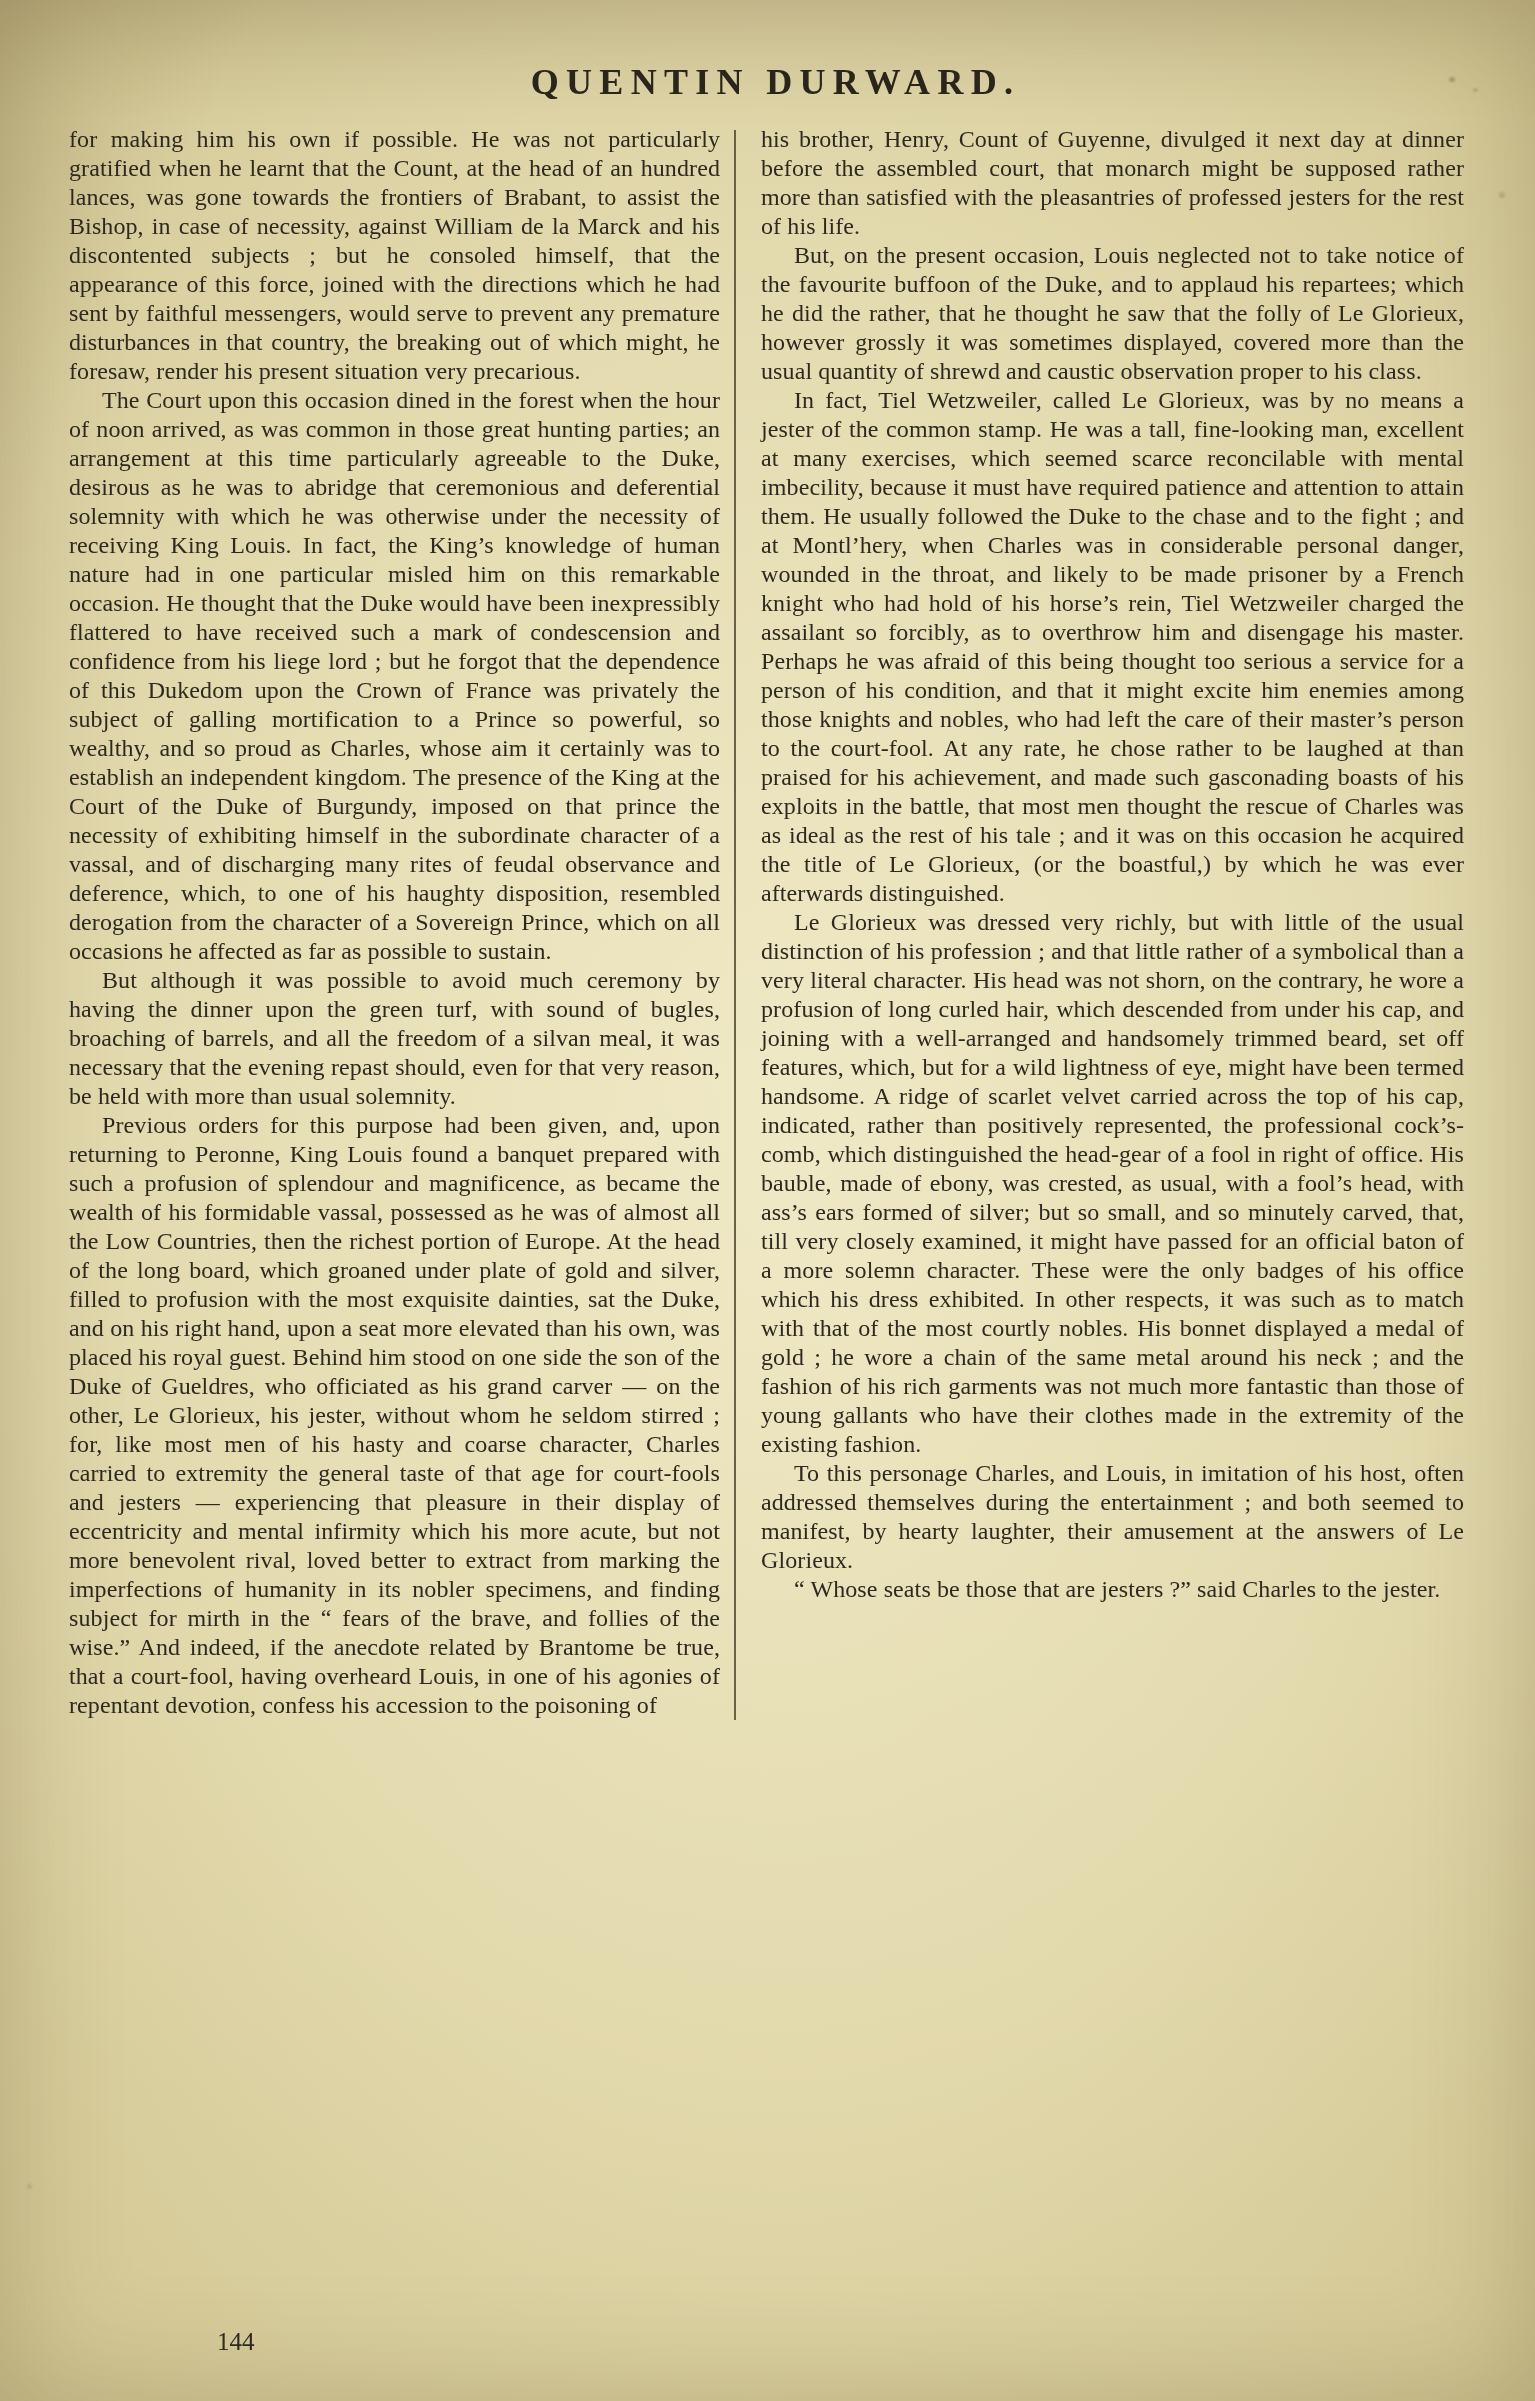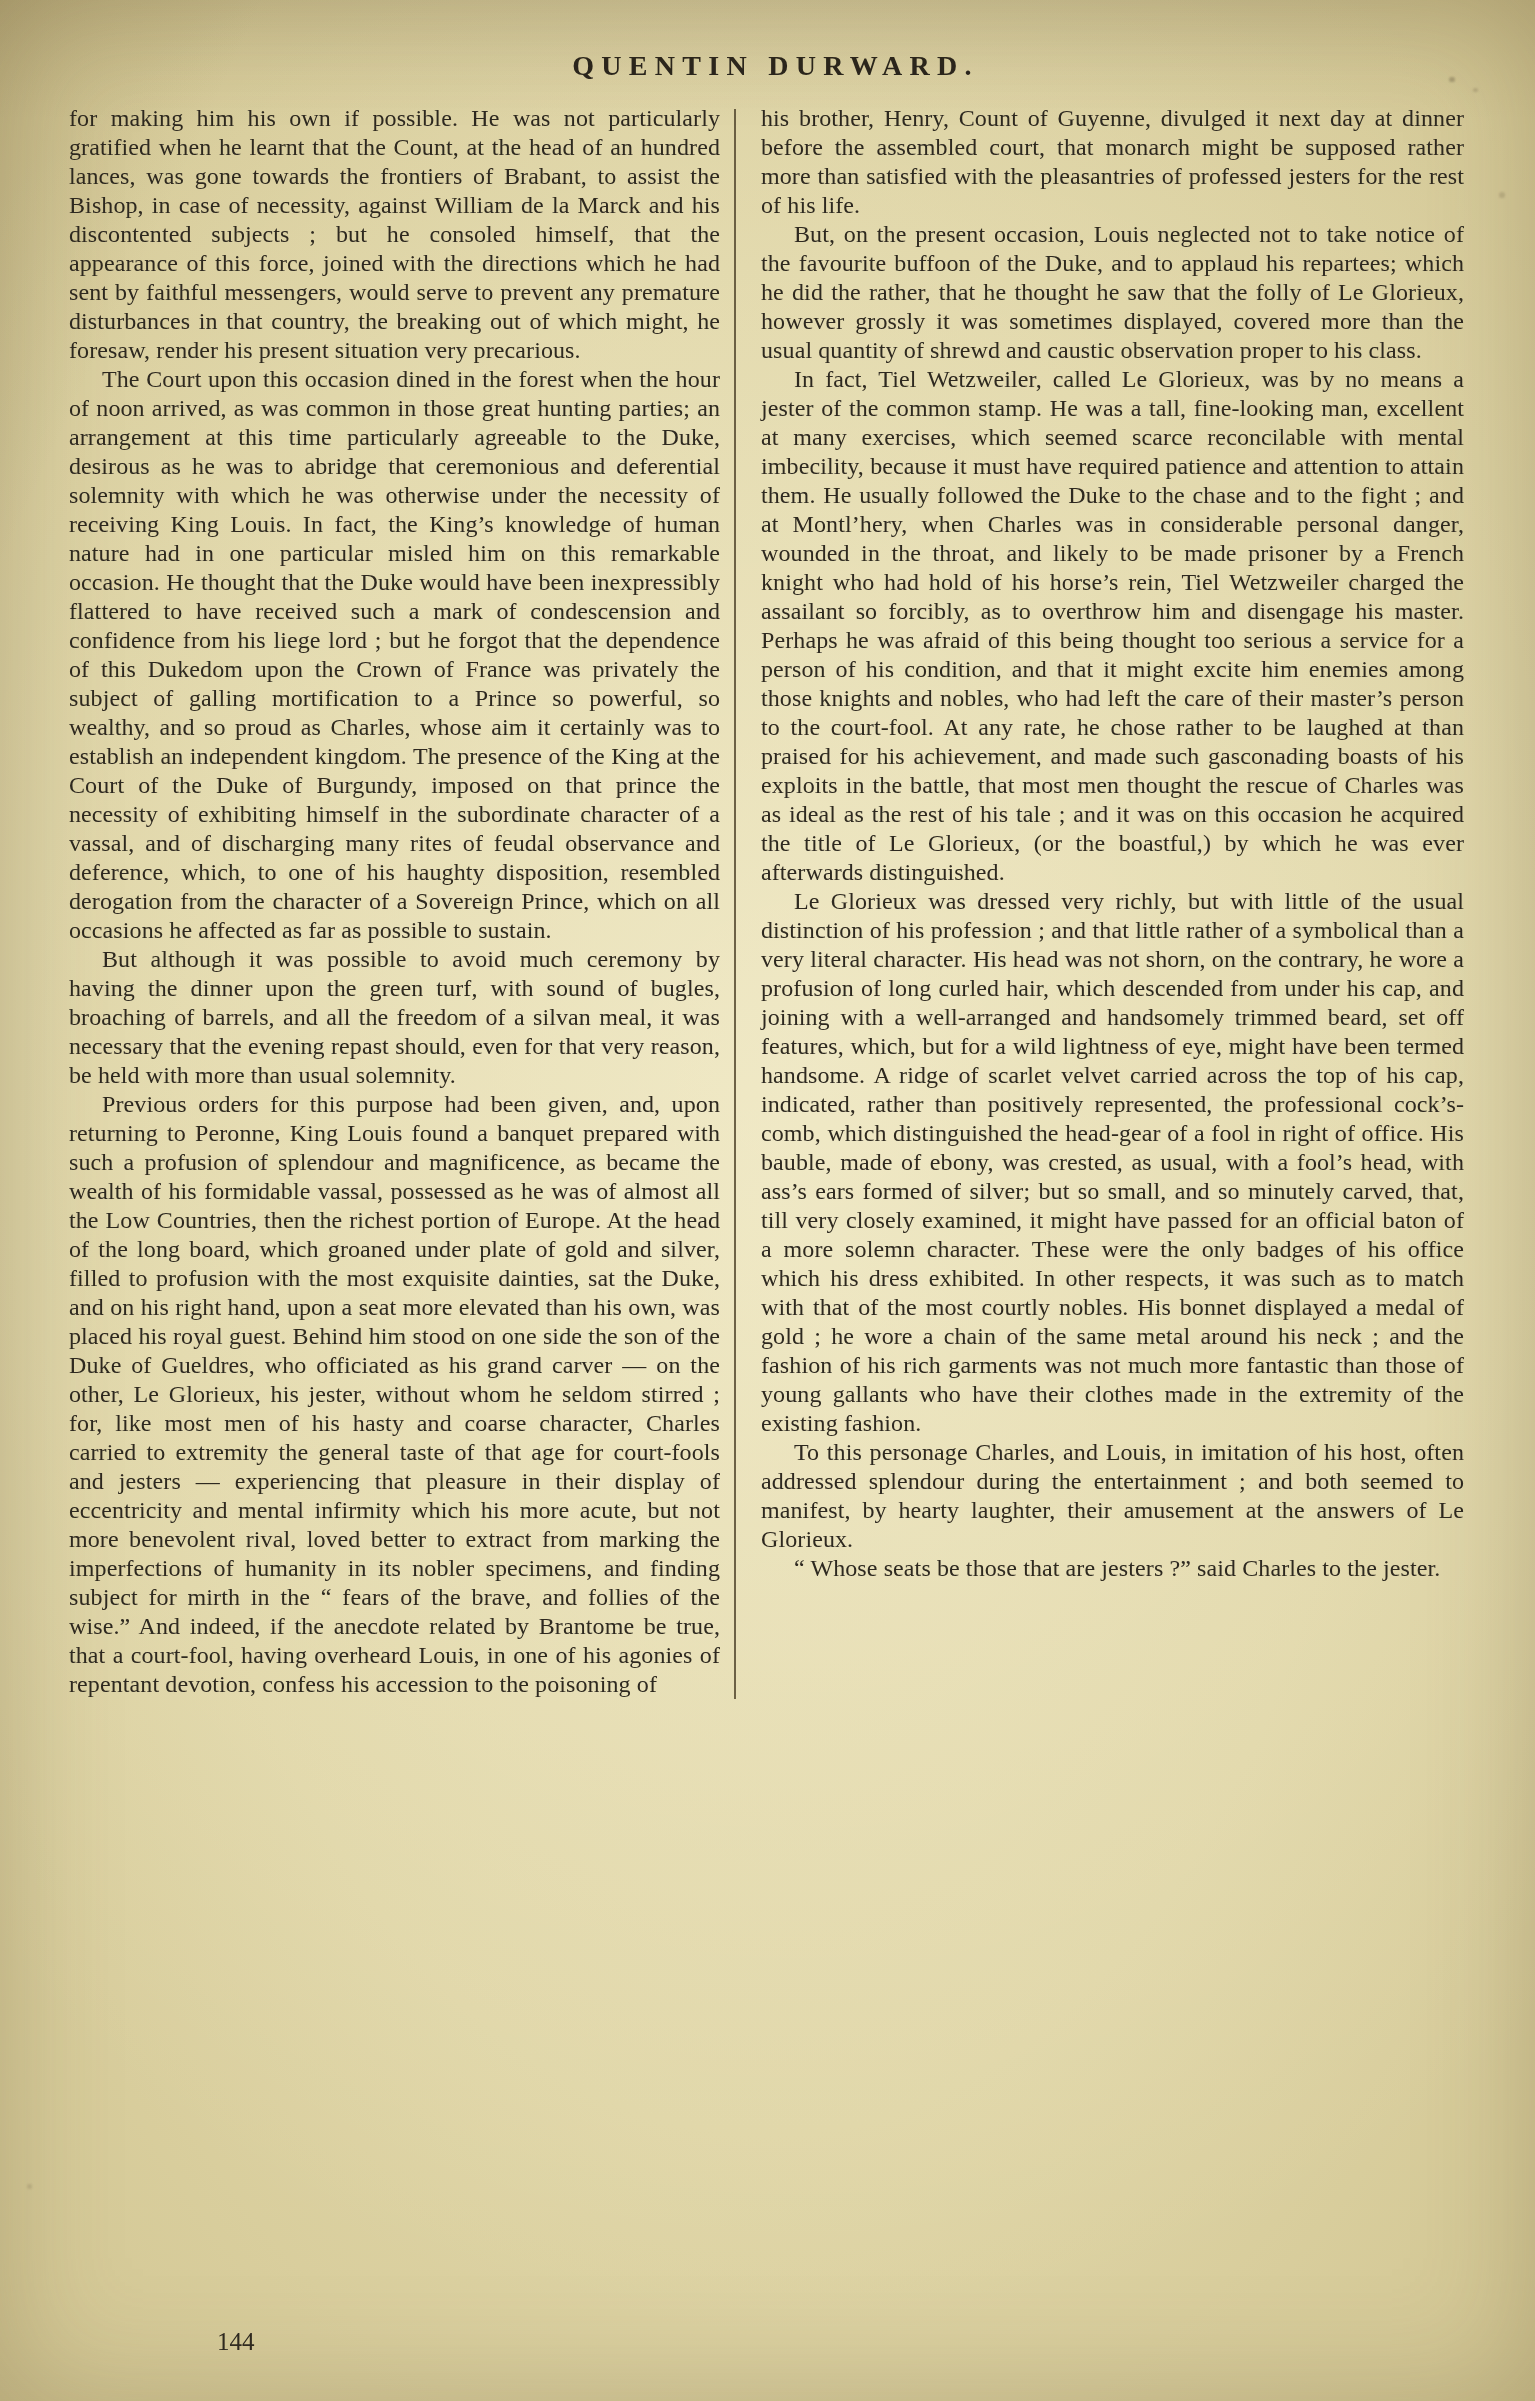--- a/index.html
+++ b/index.html
@@ -25,22 +25,22 @@
     z-index: 5;
   }
   .speck { position: absolute; border-radius: 50%; background: #8d8160; filter: blur(0.9px); opacity: .6; }
   .s1 { width: 5.5px; height: 4.6px; left: 1449px; top: 77px; }
   .s2 { width: 4.6px; height: 3.7px; left: 1473px; top: 88px; opacity: .4; }
   .s3 { width: 6.4px; height: 5.5px; left: 1499px; top: 192px; opacity: .35; }
   .s4 { width: 4.6px; height: 4.6px; left: 27.4px;   top: 2184px; opacity: .3; }
 
   .running-head { padding-top: 49px; text-align: center; }
   .running-head h1 {
-    margin: 1px;
-    font-size: 28px;
+    margin: 12px;
+    font-size: 36px;
     font-weight: 700;
     letter-spacing: 7.3px;
     color: #2a251c;
     padding-left: 16px;
   }
 
   .columns {
     position: relative;
     margin: 22px 71px 0 69px;
     display: flex;
@@ -99,21 +99,21 @@
       <p>Previous orders for this purpose had been given, and, upon returning to Peronne, King Louis found a banquet prepared with such a profusion of splendour and magnificence, as became the wealth of his formidable vassal, possessed as he was of almost all the Low Countries, then the richest portion of Europe.  At the head of the long board, which groaned under plate of gold and silver, filled to profusion with the most exquisite dainties, sat the Duke, and on his right hand, upon a seat more elevated than his own, was placed his royal guest. Behind him stood on one side the son of the Duke of Gueldres, who officiated as his grand carver — on the other, Le Glorieux, his jester, without whom he seldom stirred ; for, like most men of his hasty and coarse character, Charles carried to extremity the general taste of that age for court-fools and jesters — experiencing that pleasure in their display of eccentricity and mental infirmity which his more acute, but not more benevolent rival, loved better to extract from marking the imperfections of humanity in its nobler specimens, and finding subject for mirth in the “ fears of the brave, and follies of the wise.”  And indeed, if the anecdote related by Brantome be true, that a court-fool, having overheard Louis, in one of his agonies of repentant devotion, confess his accession to the poisoning of</p>
     </section>
 
     <div class="divider"></div>
 
     <section class="col col-right">
       <p class="no-indent">his brother, Henry, Count of Guyenne, divulged it next day at dinner before the assembled court, that monarch might be supposed rather more than satisfied with the pleasantries of professed jesters for the rest of his life.</p>
       <p>But, on the present occasion, Louis neglected not to take notice of the favourite buffoon of the Duke, and to applaud his repartees; which he did the rather, that he thought he saw that the folly of Le Glorieux, however grossly it was sometimes displayed, covered more than the usual quantity of shrewd and caustic observation proper to his class.</p>
       <p>In fact, Tiel Wetzweiler, called Le Glorieux, was by no means a jester of the common stamp.  He was a tall, fine-looking man, excellent at many exercises, which seemed scarce reconcilable with mental imbecility, because it must have required patience and attention to attain them.  He usually followed the Duke to the chase and to the fight ; and at Montl’hery, when Charles was in considerable personal danger, wounded in the throat, and likely to be made prisoner by a French knight who had hold of his horse’s rein, Tiel Wetzweiler charged the assailant so forcibly, as to overthrow him and disengage his master.  Perhaps he was afraid of this being thought too serious a service for a person of his condition, and that it might excite him enemies among those knights and nobles, who had left the care of their master’s person to the court-fool.  At any rate, he chose rather to be laughed at than praised for his achievement, and made such gasconading boasts of his exploits in the battle, that most men thought the rescue of Charles was as ideal as the rest of his tale ; and it was on this occasion he acquired the title of Le Glorieux, (or the boastful,) by which he was ever afterwards distinguished.</p>
       <p>Le Glorieux was dressed very richly, but with little of the usual distinction of his profession ; and that little rather of a symbolical than a very literal character.  His head was not shorn, on the contrary, he wore a profusion of long curled hair, which descended from under his cap, and joining with a well-arranged and handsomely trimmed beard, set off features, which, but for a wild lightness of eye, might have been termed handsome.  A ridge of scarlet velvet carried across the top of his cap, indicated, rather than positively represented, the professional cock’s-comb, which distinguished the head-gear of a fool in right of office.  His bauble, made of ebony, was crested, as usual, with a fool’s head, with ass’s ears formed of silver; but so small, and so minutely carved, that, till very closely examined, it might have passed for an official baton of a more solemn character.  These were the only badges of his office which his dress exhibited.  In other respects, it was such as to match with that of the most courtly nobles.  His bonnet displayed a medal of gold ; he wore a chain of the same metal around his neck ; and the fashion of his rich garments was not much more fantastic than those of young gallants who have their clothes made in the extremity of the existing fashion.</p>
-      <p>To this personage Charles, and Louis, in imitation of his host, often addressed splendour during the entertainment ; and both seemed to manifest, by hearty laughter, their amusement at the answers of Le Glorieux.</p>
+      <p>To this personage Charles, and Louis, in imitation of his host, often addressed themselves during the entertainment ; and both seemed to manifest, by hearty laughter, their amusement at the answers of Le Glorieux.</p>
       <p>“ Whose seats be those that are jesters ?” said Charles to the jester.</p>
     </section>
 
   </main>
 
   <div class="page-number">144</div>
 
 </div>
 
 

